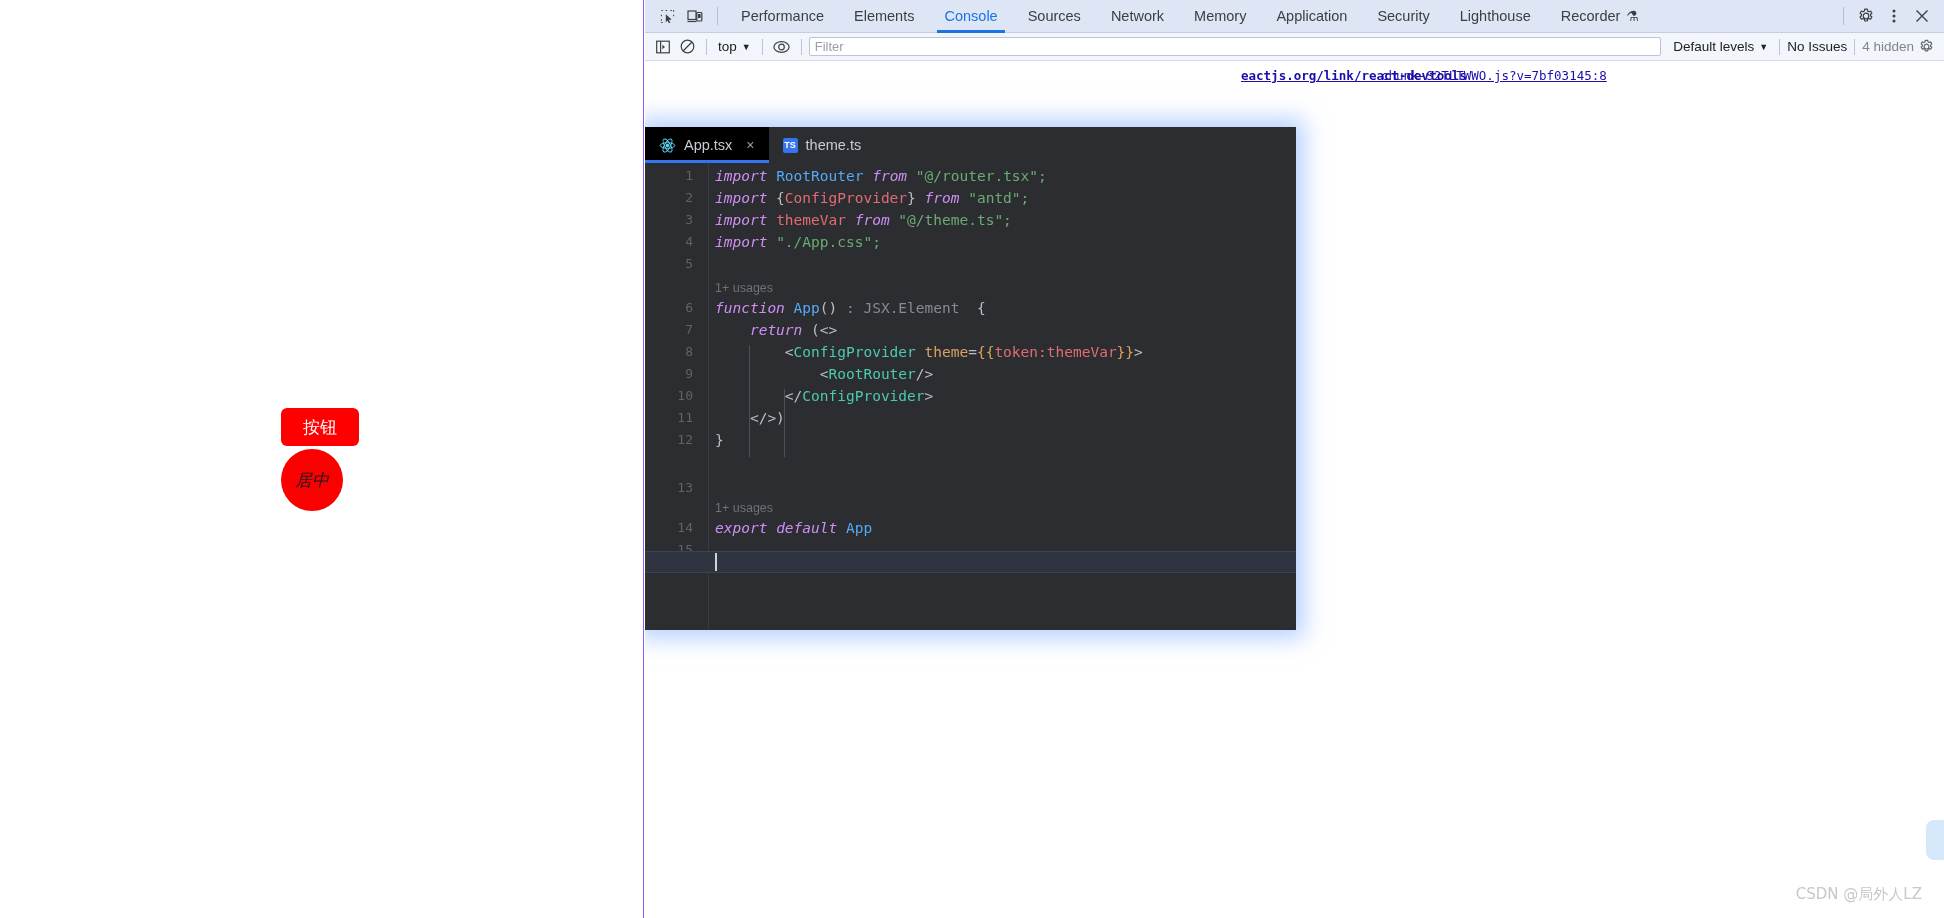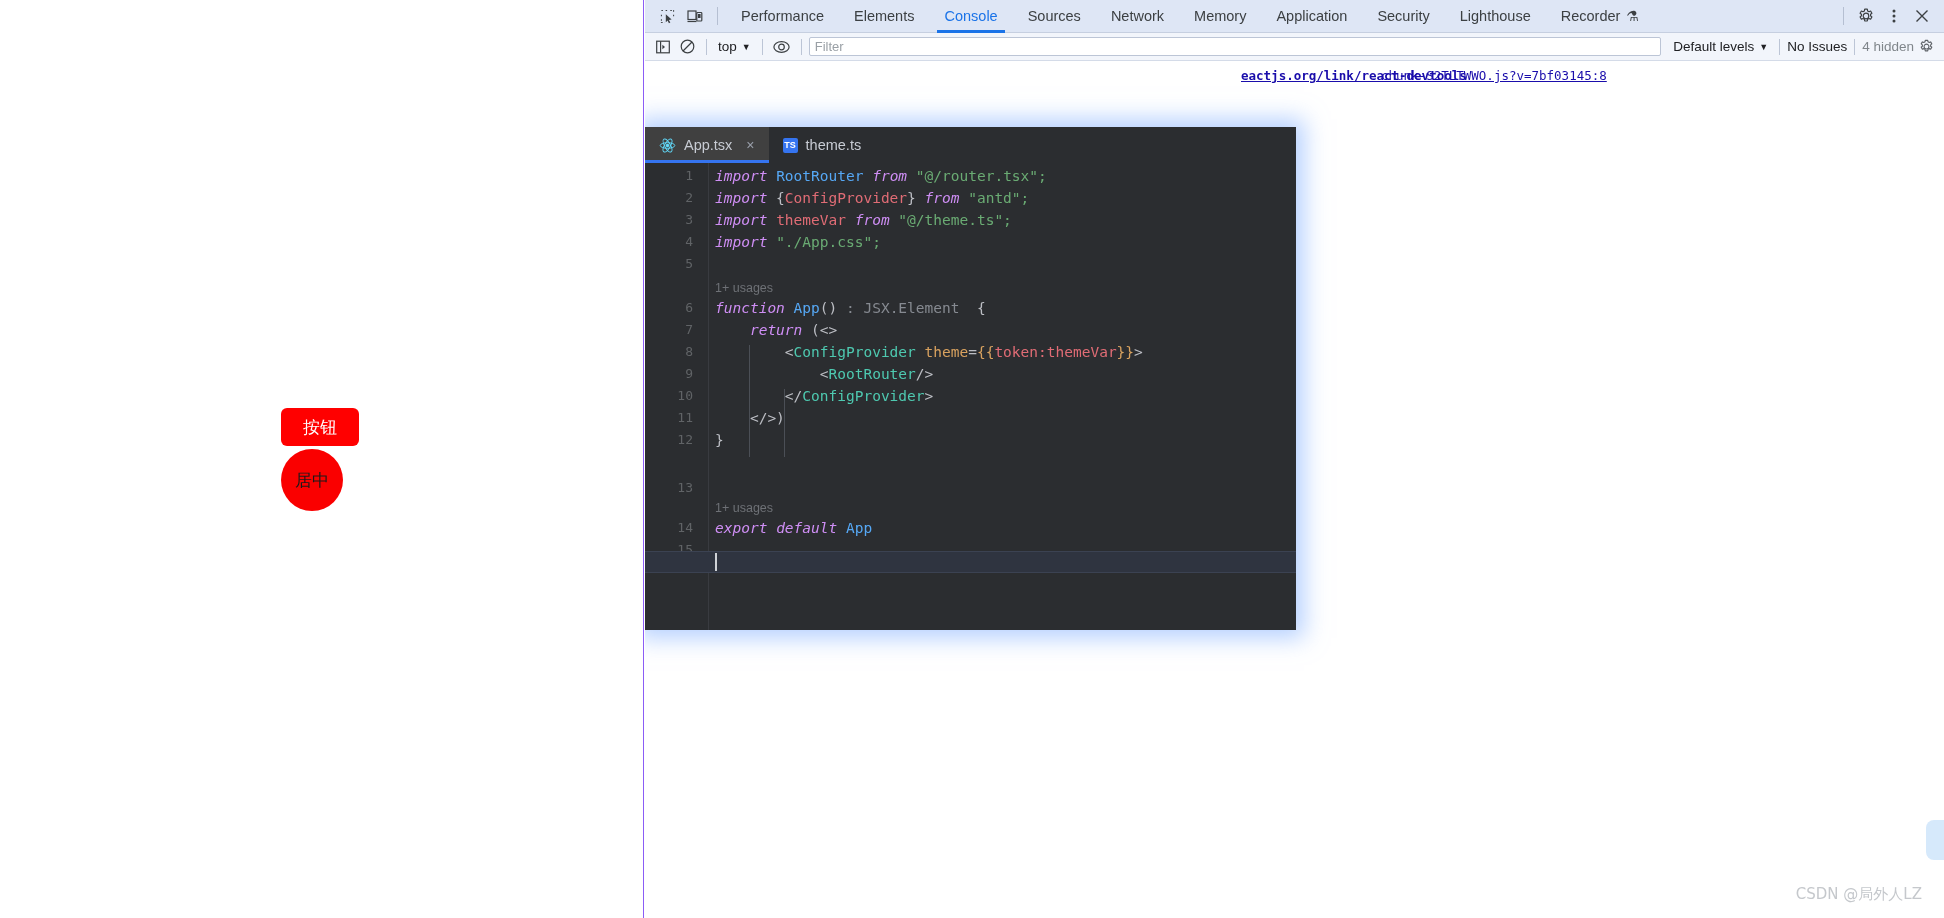--- a/index.html
+++ b/index.html
@@ -38,20 +38,21 @@
     left: 281px; top: 449px;
     width: 62px; height: 62px;
     border-radius: 50%;
     display: flex;
     align-items: center;
     justify-content: center;
     font-size: 17px;
     color: #1a1a1a;
     cursor: pointer;
     font-family: "DejaVu Sans", sans-serif;
+    font-style: italic;
   }
 
   
   #devtools {
     position: absolute;
     left: 645px; top: 0;
     width: 1299px; height: 918px;
     background: #ffffff;
   }
 
@@ -194,21 +195,21 @@
     display: flex;
     align-items: center;
     padding: 0 14px;
     gap: 8px;
     font-size: 14.5px;
     color: #c8ccd4;
     cursor: pointer;
     position: relative;
     font-family: "Liberation Sans", sans-serif;
   }
-  .ide-tab.active { background: #404040; }
+  .ide-tab.active { background: #000000; }
   .ide-tab.active::after {
     content:"";
     position:absolute; left:0; right:0; bottom:0;
     height: 3px; background:#3574f0;
   }
   .ide-tab-close {
     margin-left: 6px;
     font-size: 14px;
     color: #9aa0ab;
     cursor: pointer;

